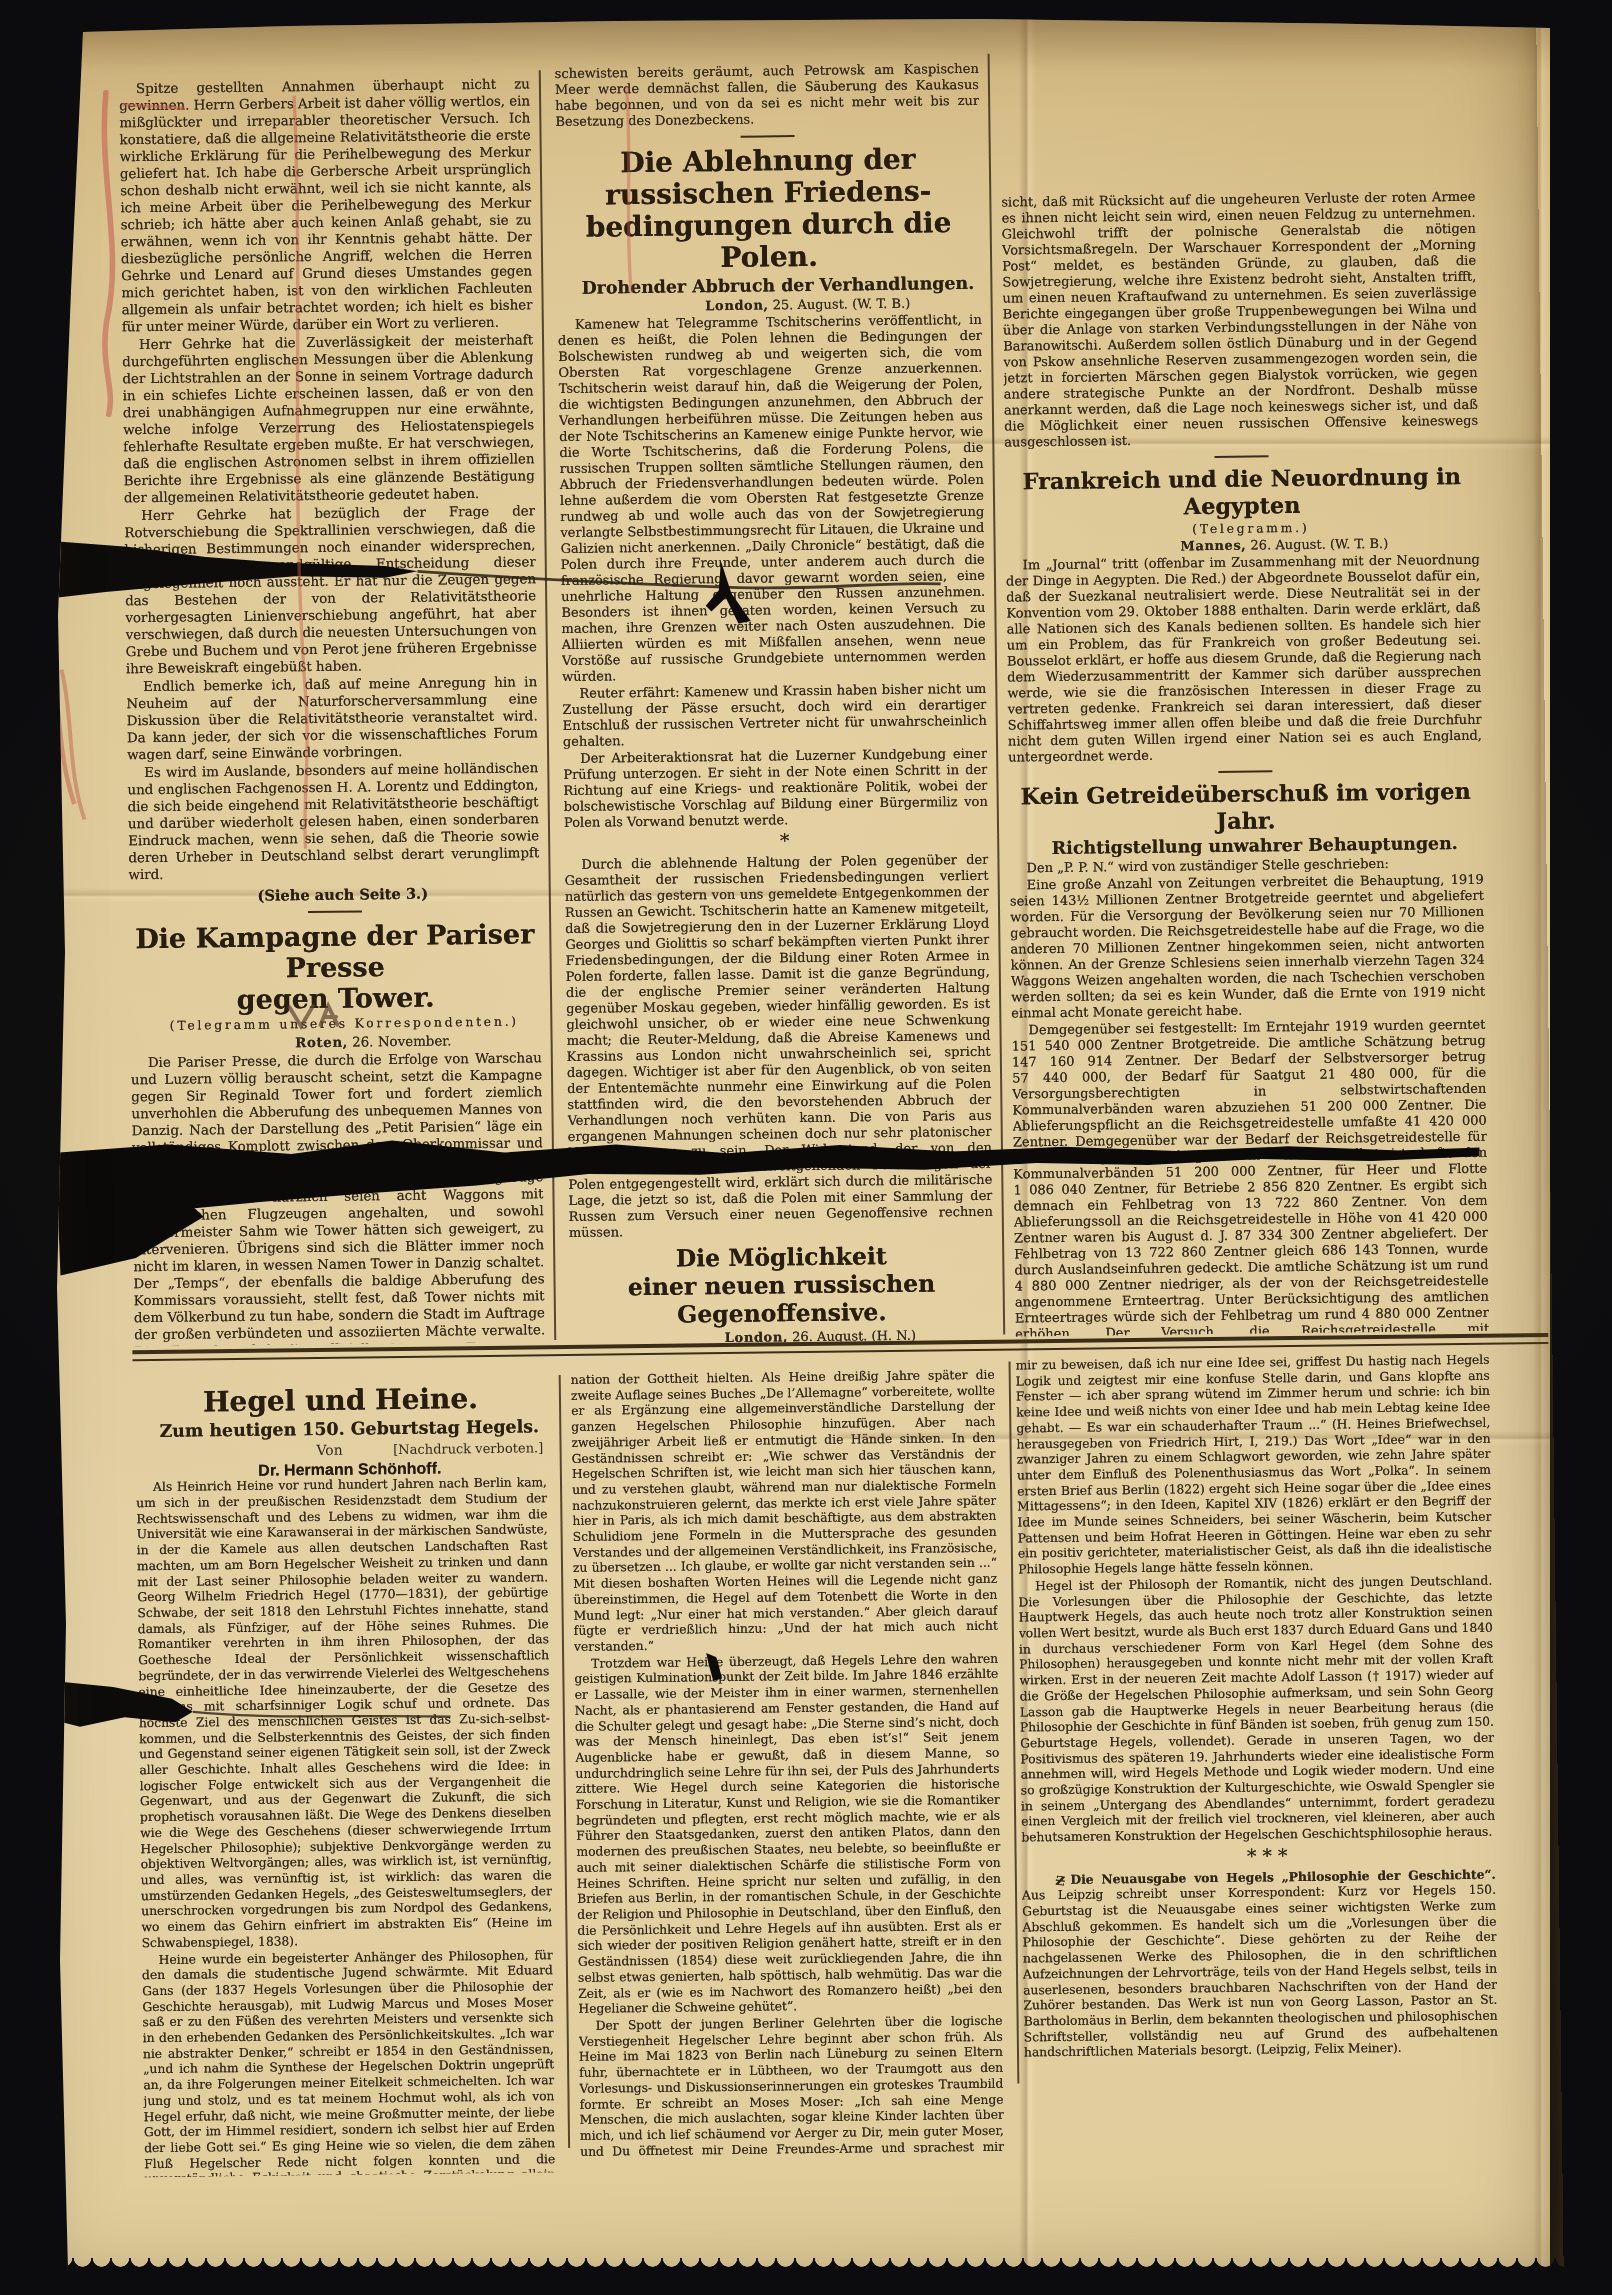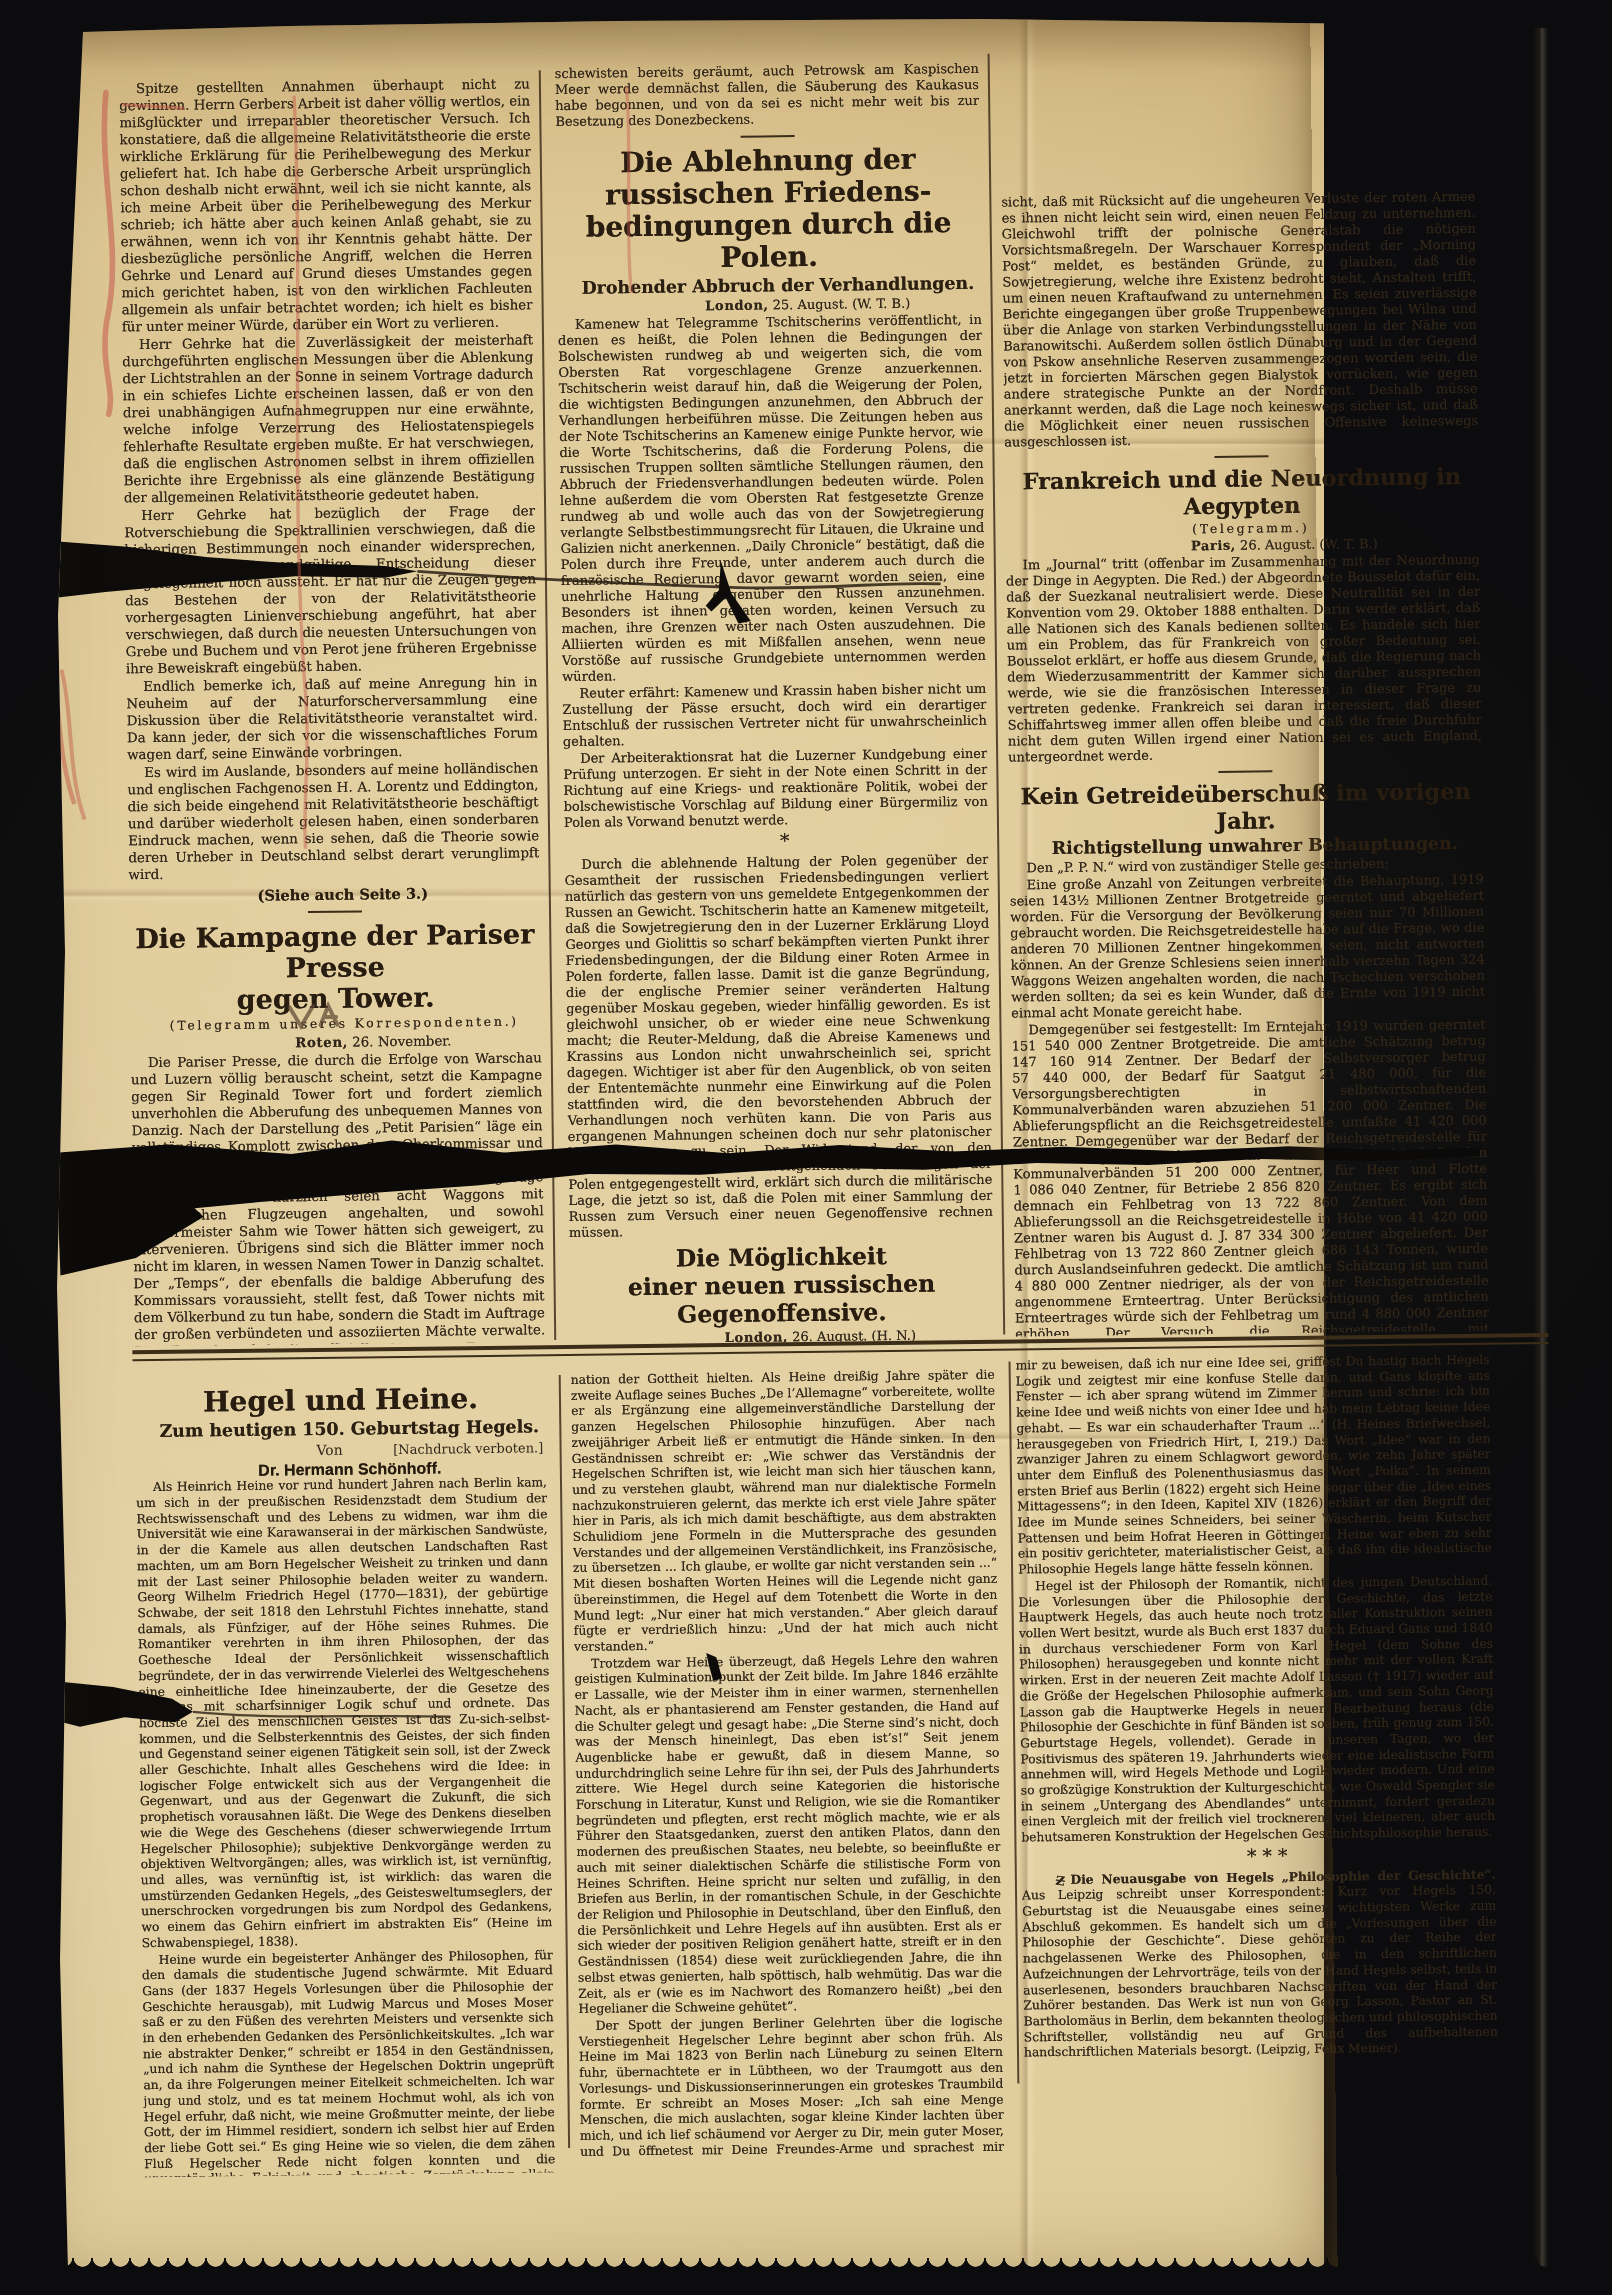--- a/index.html
+++ b/index.html
@@ -1,18 +1,18 @@
 <!DOCTYPE html>
 <html style="font-size:9px"><head>
 <meta charset="utf-8">
 <style>
   html,body{margin:0;padding:0;background:#0c0c0e;}
   .stage{position:relative;width:1613px;height:2295px;overflow:hidden;background:
     radial-gradient(1344px 1008px at 50% 45%, #171613 0%, #0c0c0e 70%);}
-  .paper{position:absolute;left:0;top:0;width:1324px;height:2295px;
+  .paper{position:absolute;left:0;top:0;width:1550px;height:2295px;
     clip-path:polygon(83px 32px,291px 26px,616px 21px,980px 19px,1333px 23.5px,1599px 29px,
       1606px 235px,1597px 549px,1604px 896px,1596px 1254px,1603px 1624px,1595px 1971px,1601px 2269px,
       1344px 2274px,1008px 2277px,672px 2274px,336px 2277px,68px 2269px,
       60px 1960px,66px 1624px,57px 1288px,65px 952px,58px 616px,71px 291px);
     background:
       radial-gradient(1064px 1400px at 45% 32%, rgba(255,243,206,0.22), rgba(0,0,0,0) 72%),
       linear-gradient(180deg,#cfb37c 0%,#d9c28e 10%,#ddc897 30%,#e0cc9d 52%,#e4d2a6 75%,#dfcc9a 100%);}
   .crease-v{position:absolute;top:0;height:100%;pointer-events:none;}
   .crease-h{position:absolute;pointer-events:none;}
   .vignette{position:absolute;inset:0;pointer-events:none;
@@ -116,21 +116,21 @@
         <div>
             <p>Trotzdem den Berichten, daß die Russen einen neuen Vormarsch gegen Polen vorbereiten, einiges Gewicht beigemessen wird, sind die militärischen Fachleute in London und Paris der An-</p>
           </div>
       </div>
 
       <div class="col c-top3">
         <p class="cont">sicht, daß mit Rücksicht auf die ungeheuren Verluste der roten Armee es ihnen nicht leicht sein wird, einen neuen Feldzug zu unternehmen. Gleichwohl trifft der polnische Generalstab die nötigen Vorsichtsmaßregeln. Der Warschauer Korrespondent der „Morning Post“ meldet, es beständen Gründe, zu glauben, daß die Sowjetregierung, welche ihre Existenz bedroht sieht, Anstalten trifft, um einen neuen Kraftaufwand zu unternehmen. Es seien zuverlässige Berichte eingegangen über große Truppenbewegungen bei Wilna und über die Anlage von starken Verbindungsstellungen in der Nähe von Baranowitschi. Außerdem sollen östlich Dünaburg und in der Gegend von Pskow ansehnliche Reserven zusammengezogen worden sein, die jetzt in forcierten Märschen gegen Bialystok vorrücken, wie gegen andere strategische Punkte an der Nordfront. Deshalb müsse anerkannt werden, daß die Lage noch keineswegs sicher ist, und daß die Möglichkeit einer neuen russischen Offensive keineswegs ausgeschlossen ist.</p>
         <div class="sep-rule"></div>
         <h2 class="headline hl-egypt">Frankreich und die Neuordnung in Aegypten</h2>
         <p class="telegram">(Telegramm.)</p>
-        <p class="dateline"><span class="city">Paris,</span> <span>26. August.  (W. T. B.)</span></p>
+        <p class="dateline"><span class="city">Mannes,</span> <span>26. August.  (W. T. B.)</span></p>
         <div>
             <p>Im „Journal“ tritt (offenbar im Zusammenhang mit der Neuordnung der Dinge in Aegypten. Die Red.) der Abgeordnete Bousselot dafür ein, daß der Suezkanal neutralisiert werde. Diese Neutralität sei in der Konvention vom 29. Oktober 1888 enthalten. Darin werde erklärt, daß alle Nationen sich des Kanals bedienen sollten. Es handele sich hier um ein Problem, das für Frankreich von großer Bedeutung sei. Bousselot erklärt, er hoffe aus diesem Grunde, daß die Regierung nach dem Wiederzusammentritt der Kammer sich darüber aussprechen werde, wie sie die französischen Interessen in dieser Frage zu vertreten gedenke. Frankreich sei daran interessiert, daß dieser Schiffahrtsweg immer allen offen bleibe und daß die freie Durchfuhr nicht dem guten Willen irgend einer Nation sei es auch England, untergeordnet werde.</p>
           </div>
         <div class="sep-rule"></div>
         <h2 class="headline hl-grain">Kein Getreideüberschuß im vorigen Jahr.</h2>
         <p class="subhead">Richtigstellung unwahrer Behauptungen.</p>
         <div>
             <p>Den „P. P. N.“ wird von zuständiger Stelle geschrieben:</p>
             <p>Eine große Anzahl von Zeitungen verbreitet die Behauptung, 1919 seien 143½ Millionen Zentner Brotgetreide geerntet und abgeliefert worden. Für die Versorgung der Bevölkerung seien nur 70 Millionen gebraucht worden. Die Reichsgetreidestelle habe auf die Frage, wo die anderen 70 Millionen Zentner hingekommen seien, nicht antworten können. An der Grenze Schlesiens seien innerhalb vierzehn Tagen 324 Waggons Weizen angehalten worden, die nach Tschechien verschoben werden sollten; da sei es kein Wunder, daß die Ernte von 1919 nicht einmal acht Monate gereicht habe.</p>
             <p>Demgegenüber sei festgestellt: Im Erntejahr 1919 wurden geerntet 151&nbsp;540&nbsp;000 Zentner Brotgetreide. Die amtliche Schätzung betrug 147&nbsp;160&nbsp;914 Zentner. Der Bedarf der Selbstversorger betrug 57&nbsp;440&nbsp;000, der Bedarf für Saatgut 21&nbsp;480&nbsp;000, für die Versorgungsberechtigten in selbstwirtschaftenden Kommunalverbänden waren abzuziehen 51&nbsp;200&nbsp;000 Zentner. Die Ablieferungspflicht an die Reichsgetreidestelle umfaßte 41&nbsp;420&nbsp;000 Zentner. Demgegenüber war der Bedarf der Reichsgetreidestelle für die Versorgungsberechtigten in nicht selbstwirtschaftenden Kommunalverbänden 51&nbsp;200&nbsp;000 Zentner, für Heer und Flotte 1&nbsp;086&nbsp;040 Zentner, für Betriebe 2&nbsp;856&nbsp;820 Zentner. Es ergibt sich demnach ein Fehlbetrag von 13&nbsp;722&nbsp;860 Zentner. Von dem Ablieferungssoll an die Reichsgetreidestelle in Höhe von 41&nbsp;420&nbsp;000 Zentner waren bis August d. J. 87&nbsp;334&nbsp;300 Zentner abgeliefert. Der Fehlbetrag von 13&nbsp;722&nbsp;860 Zentner gleich 686&nbsp;143 Tonnen, wurde durch Auslandseinfuhren gedeckt. Die amtliche Schätzung ist um rund 4&nbsp;880&nbsp;000 Zentner niedriger, als der von der Reichsgetreidestelle angenommene Ernteertrag. Unter Berücksichtigung des amtlichen Ernteertrages würde sich der Fehlbetrag um rund 4&nbsp;880&nbsp;000 Zentner erhöhen. Der Versuch, die Reichsgetreidestelle mit Getreideschiebungen nach dem Auslande in Verbindung zu bringen, ist eine Verleumdung, die ausschließlich auf ihre Urheber zurückfällt.</p>

